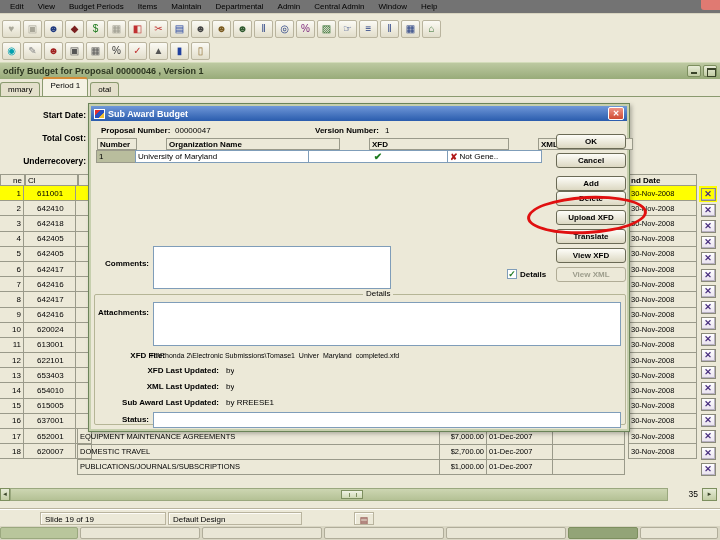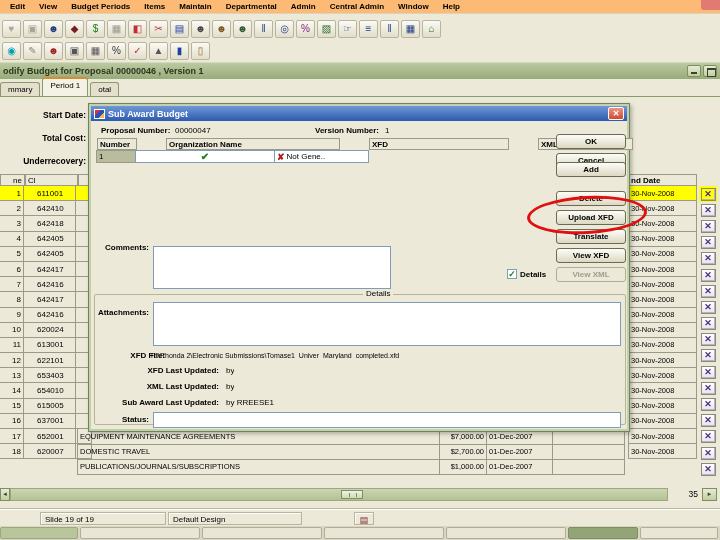--- a/index.html
+++ b/index.html
@@ -3,21 +3,21 @@
 <meta charset="utf-8">
 <style>
   * { box-sizing: border-box; margin: 0; padding: 0; }
   html,body { width:720px; height:540px; }
   body { font-family: "Liberation Sans", sans-serif; font-size:8px; color:#000; }
   #screen { position:relative; width:720px; height:540px; background:#ece9d8; overflow:hidden; }
 
   
   .menubar { position:absolute; left:0; top:0; width:720px; height:14px;
              display:flex; align-items:center; gap:2px; padding-left:4px;
-             background:#fdba74; border-bottom:1px solid #d8d4c0;font-weight:bold; }
+             background:#737373; border-bottom:1px solid #d8d4c0; }
   .menu-item { padding:1px 6px; font-size:8px; cursor:default; white-space:nowrap; }
   .corner-red { position:absolute; right:0; top:0; width:19px; height:10px;
                 background:#e07a72; border-bottom-left-radius:3px; }
 
   
   .toolbar { position:absolute; left:2px; display:flex; gap:2px; align-items:center; }
   .toolbar1 { top:20px; }
   .toolbar2 { top:42px; }
   .tbtn { width:19px; height:18px; border:1px solid #b9b49e; border-radius:2px;
           background:linear-gradient(180deg,#fbfaf4,#e2decb); display:flex;
@@ -542,40 +542,41 @@
     <span class="dlg-value" style="left:296px; top:22px; font-size:8px;">1</span>
 
     <div class="grid-head">
       <span class="th" style="width:40px;">Number</span>
       <span class="th" style="width:174px;">Organization Name</span>
       <span class="th" style="width:140px;">XFD</span>
       <span class="th" style="width:95px;">XML</span>
     </div>
     <div class="grid-row">
       <span class="gcell gc-num">1</span>
+      <span class="gcell gc-org">University of Maryland</span>
       <span class="gcell gc-xfd">
           <span class="check-green">✔</span>
         </span>
       <span class="gcell gc-xml">
         <span class="x-red">✘</span>
         <span>Not Gene..</span>
       </span>
     </div>
 
     <button class="dlg-btn" style="top:30px;">OK</button>
     <button class="dlg-btn" style="top:49px;">Cancel</button>
-    <button class="dlg-btn" style="top:58px;">Add</button>
+    <button class="dlg-btn" style="top:72px;">Add</button>
     <button class="dlg-btn" style="top:87px;">Delete</button>
     <button class="dlg-btn" style="top:106px;">Upload XFD</button>
     <button class="dlg-btn" style="top:125px;">Translate</button>
     <button class="dlg-btn" style="top:144px;">View XFD</button>
     <button class="dlg-btn disabled" style="top:163px;">View XML</button>
     <div class="ellipse-note"></div>
 
-    <span class="dlg-label" style="left:0; top:139px; width:60px;">Comments:</span>
+    <span class="dlg-label" style="left:0; top:155px; width:60px;">Comments:</span>
     <div class="field" style="left:64px; top:142px; width:238px; height:43px;"></div>
 
     <span class="checkbox">
       <span class="cb-box">✓</span>
       <span class="cb-label">Details</span>
     </span>
 
     <div class="groupbox">
       <span class="group-label">Details</span>
     </div>

